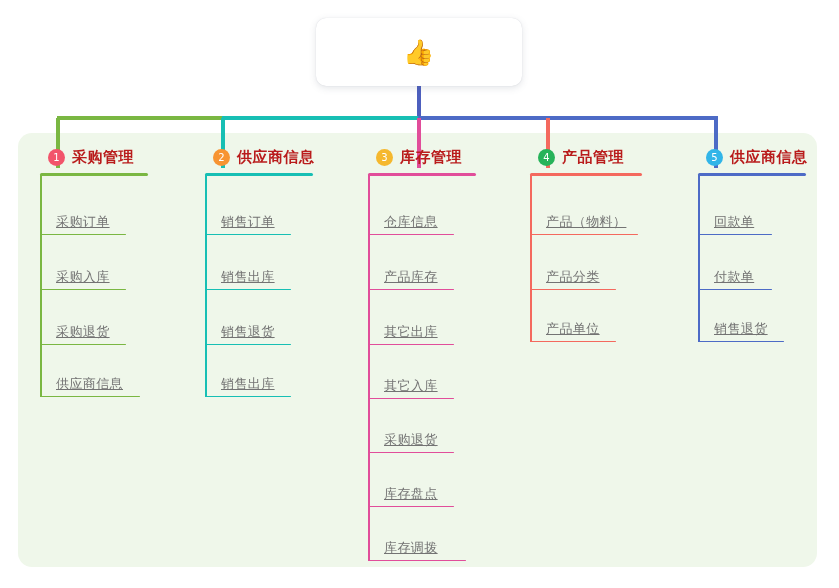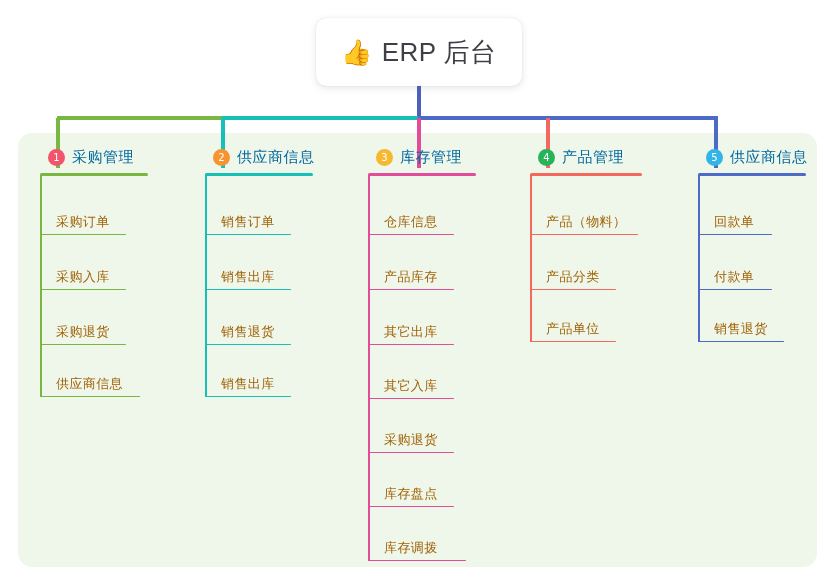--- a/index.html
+++ b/index.html
@@ -90,42 +90,44 @@
     border-radius: 50%;
     color: #ffffff;
     font-size: 10px;
     line-height: 17px;
     text-align: center;
     flex: none;
     font-family: "DejaVu Sans", sans-serif;
   }
   .col-title {
     font-size: 15px;
-    color: #0369a1;
+    color: #b91c1c;
     white-space: nowrap;
     letter-spacing: 0.5px;
+    font-weight: bold;
   }
   .col-rule {
     height: 3px;
     border-radius: 2px;
     margin-top: 5px;
   }
 
   .leaf {
     position: absolute;
     height: 0;
   }
   .leaf-label {
     position: absolute;
     bottom: 4px;
     left: 16px;
     font-size: 13px;
-    color: #a16207;
+    color: #737373;
     white-space: nowrap;
     letter-spacing: 0.4px;
+    text-decoration: underline;
   }
   .leaf-rule {
     position: absolute;
     bottom: 0;
     left: 0;
     height: 1.5px;
     border-radius: 1px;
   }
 </style>
 </head>
@@ -147,21 +149,20 @@
       <line x1="716" y1="118" x2="716" y2="168" stroke="#4d6bc6" stroke-width="3.5" shape-rendering="crispEdges"></line>
       <line x1="41" y1="175" x2="41" y2="397" stroke="#7ab742" stroke-width="2" shape-rendering="crispEdges"></line>
       <line x1="206" y1="175" x2="206" y2="397" stroke="#17bfb4" stroke-width="2" shape-rendering="crispEdges"></line>
       <line x1="369" y1="175" x2="369" y2="561" stroke="#e14d9a" stroke-width="2" shape-rendering="crispEdges"></line>
       <line x1="531" y1="175" x2="531" y2="342" stroke="#f4695e" stroke-width="2" shape-rendering="crispEdges"></line>
       <line x1="699" y1="175" x2="699" y2="342" stroke="#4d6bc6" stroke-width="2" shape-rendering="crispEdges"></line>
     </svg>
 
   <div class="root-node">
     <span class="root-emoji">👍</span>
-    <span class="root-title">ERP 后台</span>
   </div>
 
   <div id="columns">
       <div class="column" style="left: 40px;">
         <div class="col-head">
           <span class="badge" style="background: rgb(242, 84, 107);">1</span>
           <span class="col-title">采购管理</span>
         </div>
         <div class="col-rule" style="width: 108px; background: rgb(122, 183, 66);"></div>
       </div>

